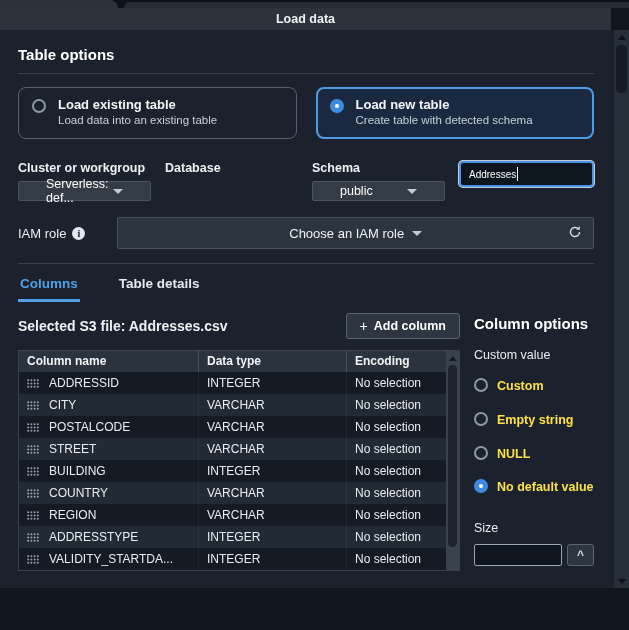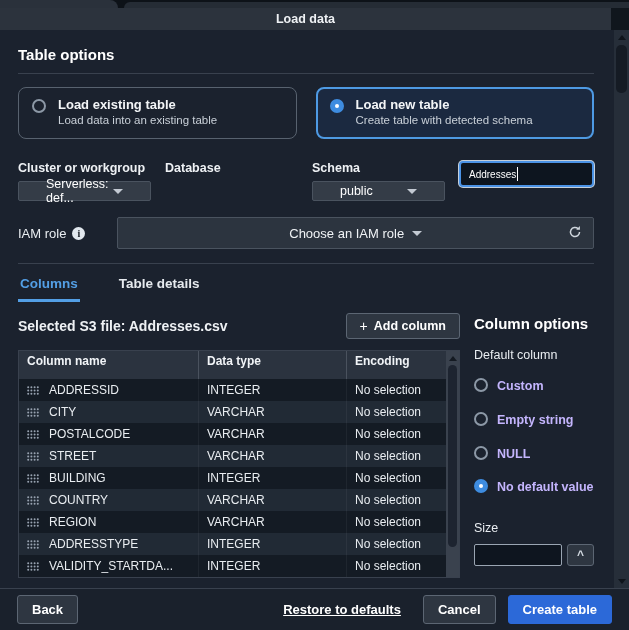--- a/index.html
+++ b/index.html
@@ -75,37 +75,37 @@
   .left-pane { width:442px; flex:none; }
   .right-pane { flex:1; min-width:0; }
 
   .s3-row { display:flex; justify-content:space-between; align-items:center; margin-bottom:10px; height:28px; }
   .s3-label { font-size:14px; font-weight:700; color:#eef1f4; }
   .btn { border:1px solid #5c6673; background:#2e3641; border-radius:3px; color:#fff; font-weight:700; font-size:12.5px; padding:5px 13px; cursor:pointer; display:inline-flex; align-items:center; gap:6px; font-family:inherit; }
   .plus-glyph { font-size:14px; font-weight:400; line-height:10px; }
 
   .table-wrap { display:flex; border:1px solid #39414e; }
   .dtable { flex:1; min-width:0; overflow:hidden; }
-  .thead { display:flex; background:#2b333f; height:28px; }
+  .thead { display:flex; background:#2b333f; height:21px; }
   .hc { font-size:12px; font-weight:700; color:#f1f4f7; padding:3px 8px; border-right:1px solid #4a525e; white-space:nowrap; overflow:hidden; }
   .hc.c1 { width:180px; flex:none; } .hc.c2 { width:148px; flex:none; } .hc.c3 { flex:1; border-right:none; }
   .trow { display:flex; height:22px; align-items:center; background:#141b24; cursor:pointer; }
   .trow.alt { background:#212a35; }
   .tc { font-size:12px; color:#e9edf1; padding:0 8px; white-space:nowrap; overflow:hidden; height:100%; display:flex; align-items:center; border-right:1px solid rgba(255,255,255,0.05); }
   .tc.c1 { width:180px; flex:none; gap:10px; } .tc.c2 { width:148px; flex:none; } .tc.c3 { flex:1; border-right:none; }
   .handle { flex:none; cursor:grab; display:flex; }
 
   .table-scrollbar { width:13px; flex:none; background:#3a424e; position:relative; }
   .ts-arrow { position:absolute; top:2px; left:0; width:13px; height:10px; display:flex; align-items:center; justify-content:center; }
   .ts-tri { width:0; height:0; border-left:4px solid transparent; border-right:4px solid transparent; border-bottom:5px solid #141a22; }
   .table-thumb { position:absolute; top:14px; left:2px; right:2px; height:182px; background:#1d2430; border-radius:6px; }
 
   .co-heading { font-size:15px; font-weight:700; color:#fff; margin:3px 0 16px; }
   .co-sub { font-size:12.5px; color:#e9edf1; margin-bottom:2px; }
-  .option { display:flex; gap:9px; align-items:flex-start; margin:15px 0; font-size:12.5px; font-weight:700; color:#c4b5fd; line-height:1.5; cursor:pointer; }
+  .option { display:flex; gap:9px; align-items:flex-start; margin:15px 0; font-size:12.5px; font-weight:700; color:#fde047; line-height:1.5; cursor:pointer; }
   .option .radio { margin-top:1px; }
   .size-label { font-size:12.5px; color:#e9edf1; margin-top:24px; }
   .size-row { display:flex; gap:5px; margin-top:9px; align-items:stretch; }
   .size-input { flex:1; height:22px; background:#0e151f; border:1px solid #9aa5b2; border-radius:2px; }
   .stepper { width:27px; height:22px; border:1px solid #5c6673; border-radius:3px; background:#2e3641; color:#d2d9e0; display:flex; align-items:center; justify-content:center; font-size:12px; font-weight:700; cursor:pointer; }
 
   .footer {
     position:absolute; left:0; right:0; bottom:0; height:42px; background:#1a212c;
     border-top:1px solid #39414e; display:flex; align-items:center; padding:0 17px; z-index:5;
   }
@@ -495,21 +495,21 @@
               <span class="ts-arrow">
                   <span class="ts-tri"></span>
                 </span>
               <span class="table-thumb"></span>
             </div>
           </div>
         </div>
 
         <div class="right-pane">
           <div class="co-heading">Column options</div>
-          <div class="co-sub">Default column</div>
+          <div class="co-sub">Custom value</div>
           <div>
   <div class="option">
     <span class="radio"></span>
     <span>Custom</span>
   </div>
 
   <div class="option">
     <span class="radio"></span>
     <span>Empty string</span>
   </div>
@@ -540,21 +540,14 @@
       <span class="sb-arrow up">
           <span class="tri-up"></span>
         </span>
       <span class="body-thumb"></span>
       <span class="sb-arrow down">
           <span class="tri-down"></span>
         </span>
     </div>
   </div>
 
-  <div class="footer">
-    <button class="btn footer-btn">Back</button>
-    <span class="spacer"></span>
-    <span class="link">Restore to defaults</span>
-    <button class="btn footer-btn mr12">Cancel</button>
-    <button class="btn footer-btn primary">Create table</button>
-  </div>
 
 </div>
 
 </body></html>

